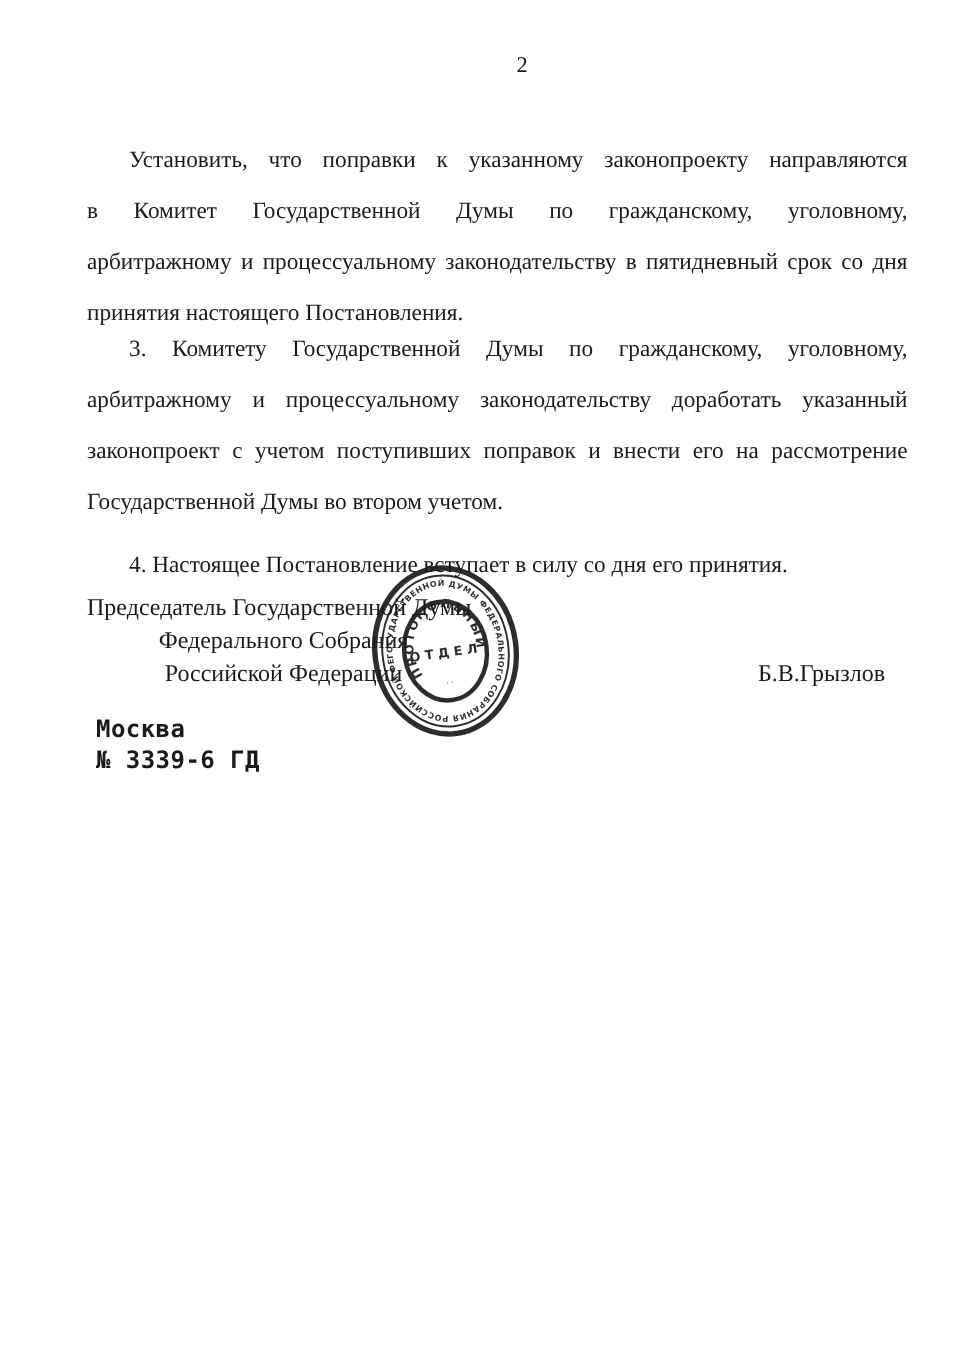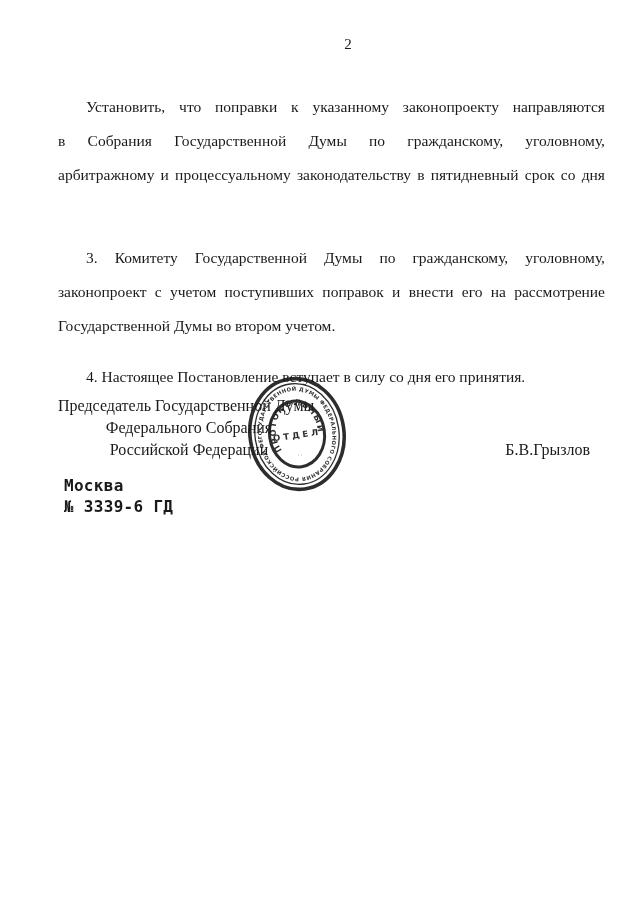--- a/index.html
+++ b/index.html
@@ -32,21 +32,21 @@
     text-align: justify;
     text-align-last: justify;
     white-space: nowrap;
   }
   .para .line.end {
     text-align: left;
     text-align-last: left;
   }
   .para .line.indent { text-indent: 28px; margin-top: 37px; }
   .para2 { top: 53px; }
-  .para3 { top: 204px; }
+  .para3 { top: 179px; }
   .para4 { top: 323px; }
 
   .sig-block {
     position: absolute;
     top: 395px; left: 58px; width: 262px;
     font-size: 16px;
   }
   .sig-block .sig-line {
     display: block; height: 22px; line-height: 22px;
     white-space: nowrap;
@@ -88,26 +88,28 @@
 </style>
 </head>
 <body>
 
 <div class="page">
 
   <div class="page-number">2</div>
 
   <div class="para para2">
     <span class="line indent">Установить, что поправки к указанному законопроекту направляются</span>
-    <span class="line">в Собрания Государственной Думы по гражданскому, уголовному,</span>
+    <span class="line">в Комитет Государственной Думы по гражданскому, уголовному,</span>
     <span class="line">арбитражному и процессуальному законодательству в пятидневный срок со дня</span>
+    <span class="line end">принятия настоящего Постановления.</span>
   </div>
 
   <div class="para para3">
     <span class="line indent">3. Комитету Государственной Думы по гражданскому, уголовному,</span>
+    <span class="line">арбитражному и процессуальному законодательству доработать указанный</span>
     <span class="line">законопроект с учетом поступивших поправок и внести его на рассмотрение</span>
     <span class="line end">Государственной Думы во втором учетом.</span>
   </div>
 
   <div class="para para4">
     <span class="line end indent">4. Настоящее Постановление вступает в силу со дня его принятия.</span>
   </div>
 
   <div class="sig-block">
     <span class="sig-line">Председатель Государственной Думы</span>

